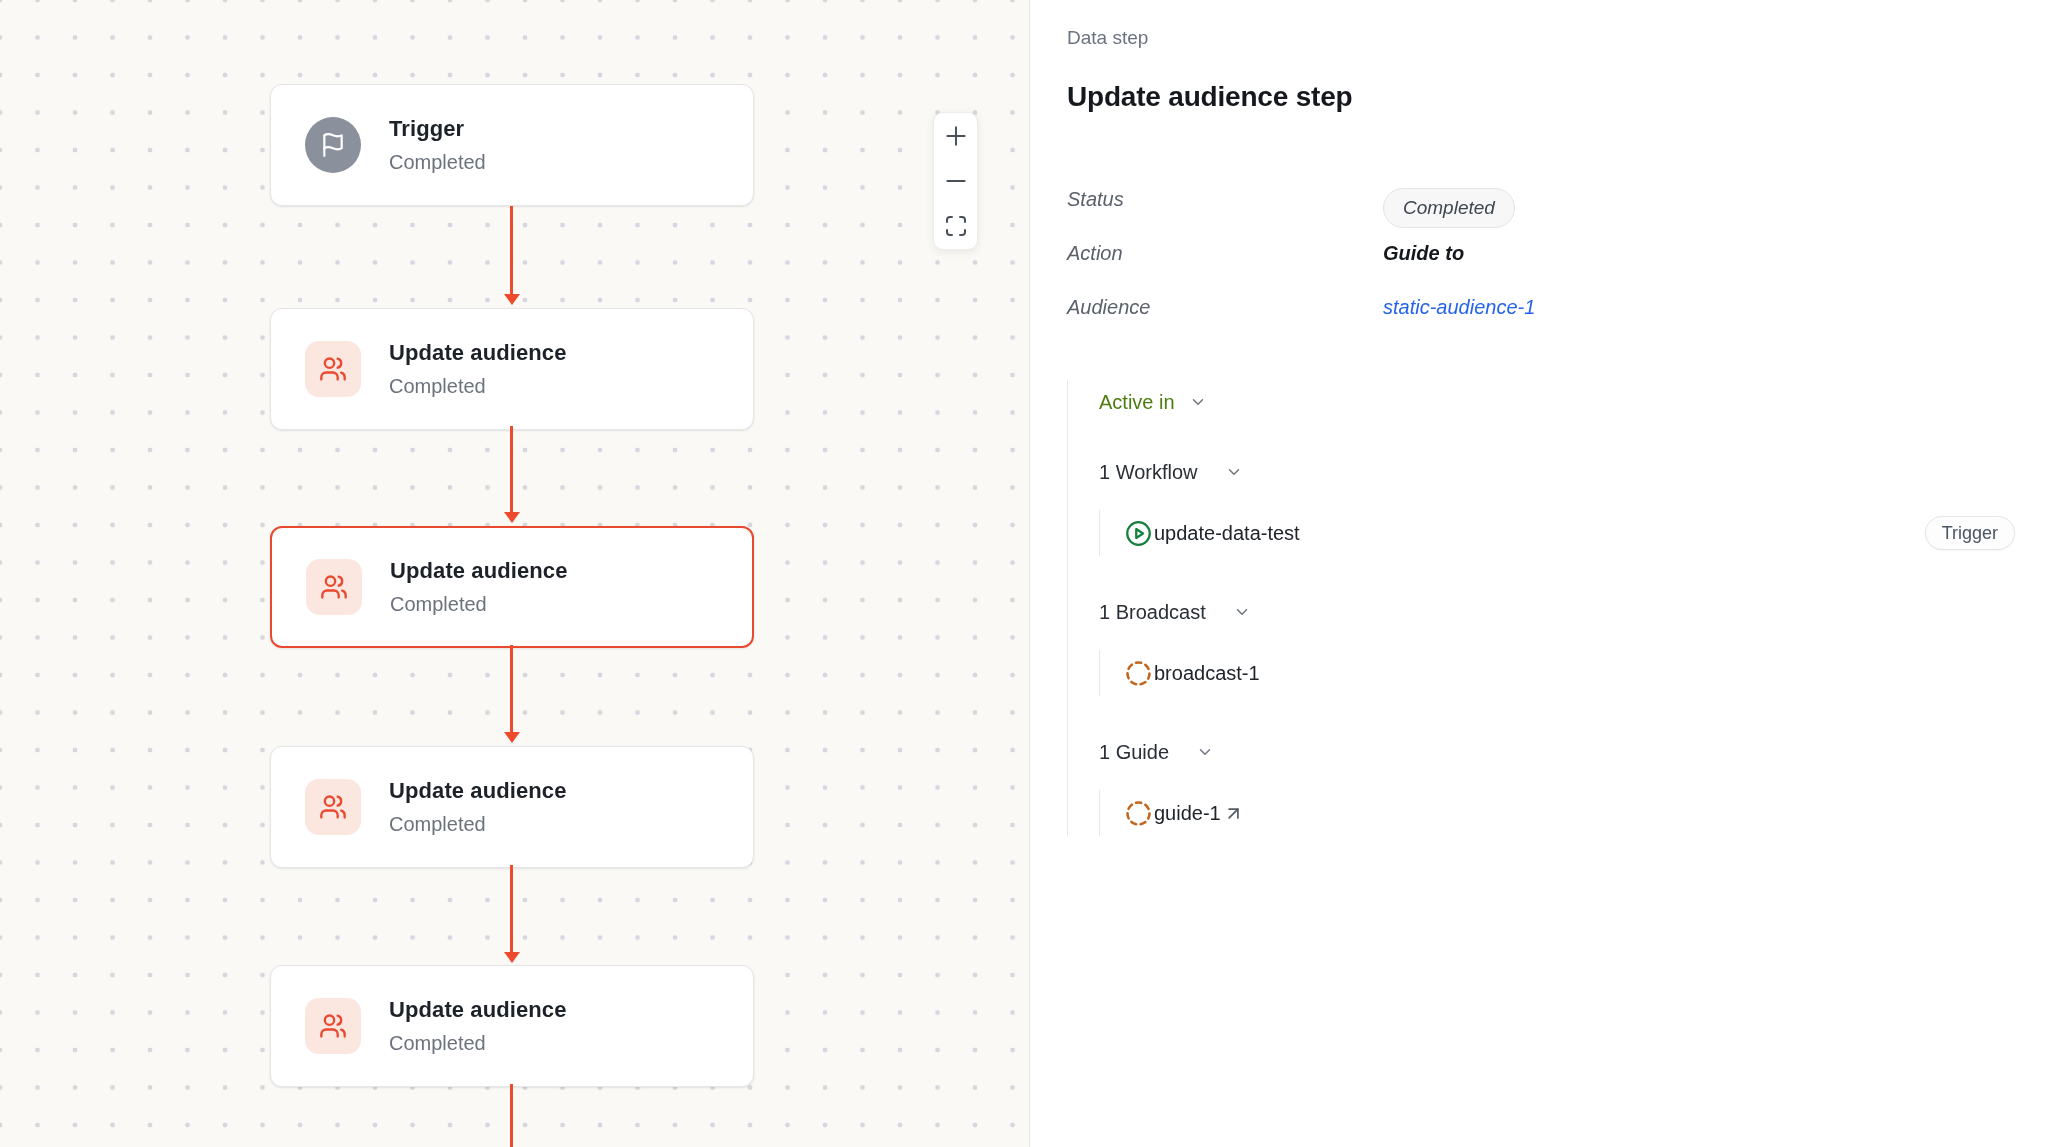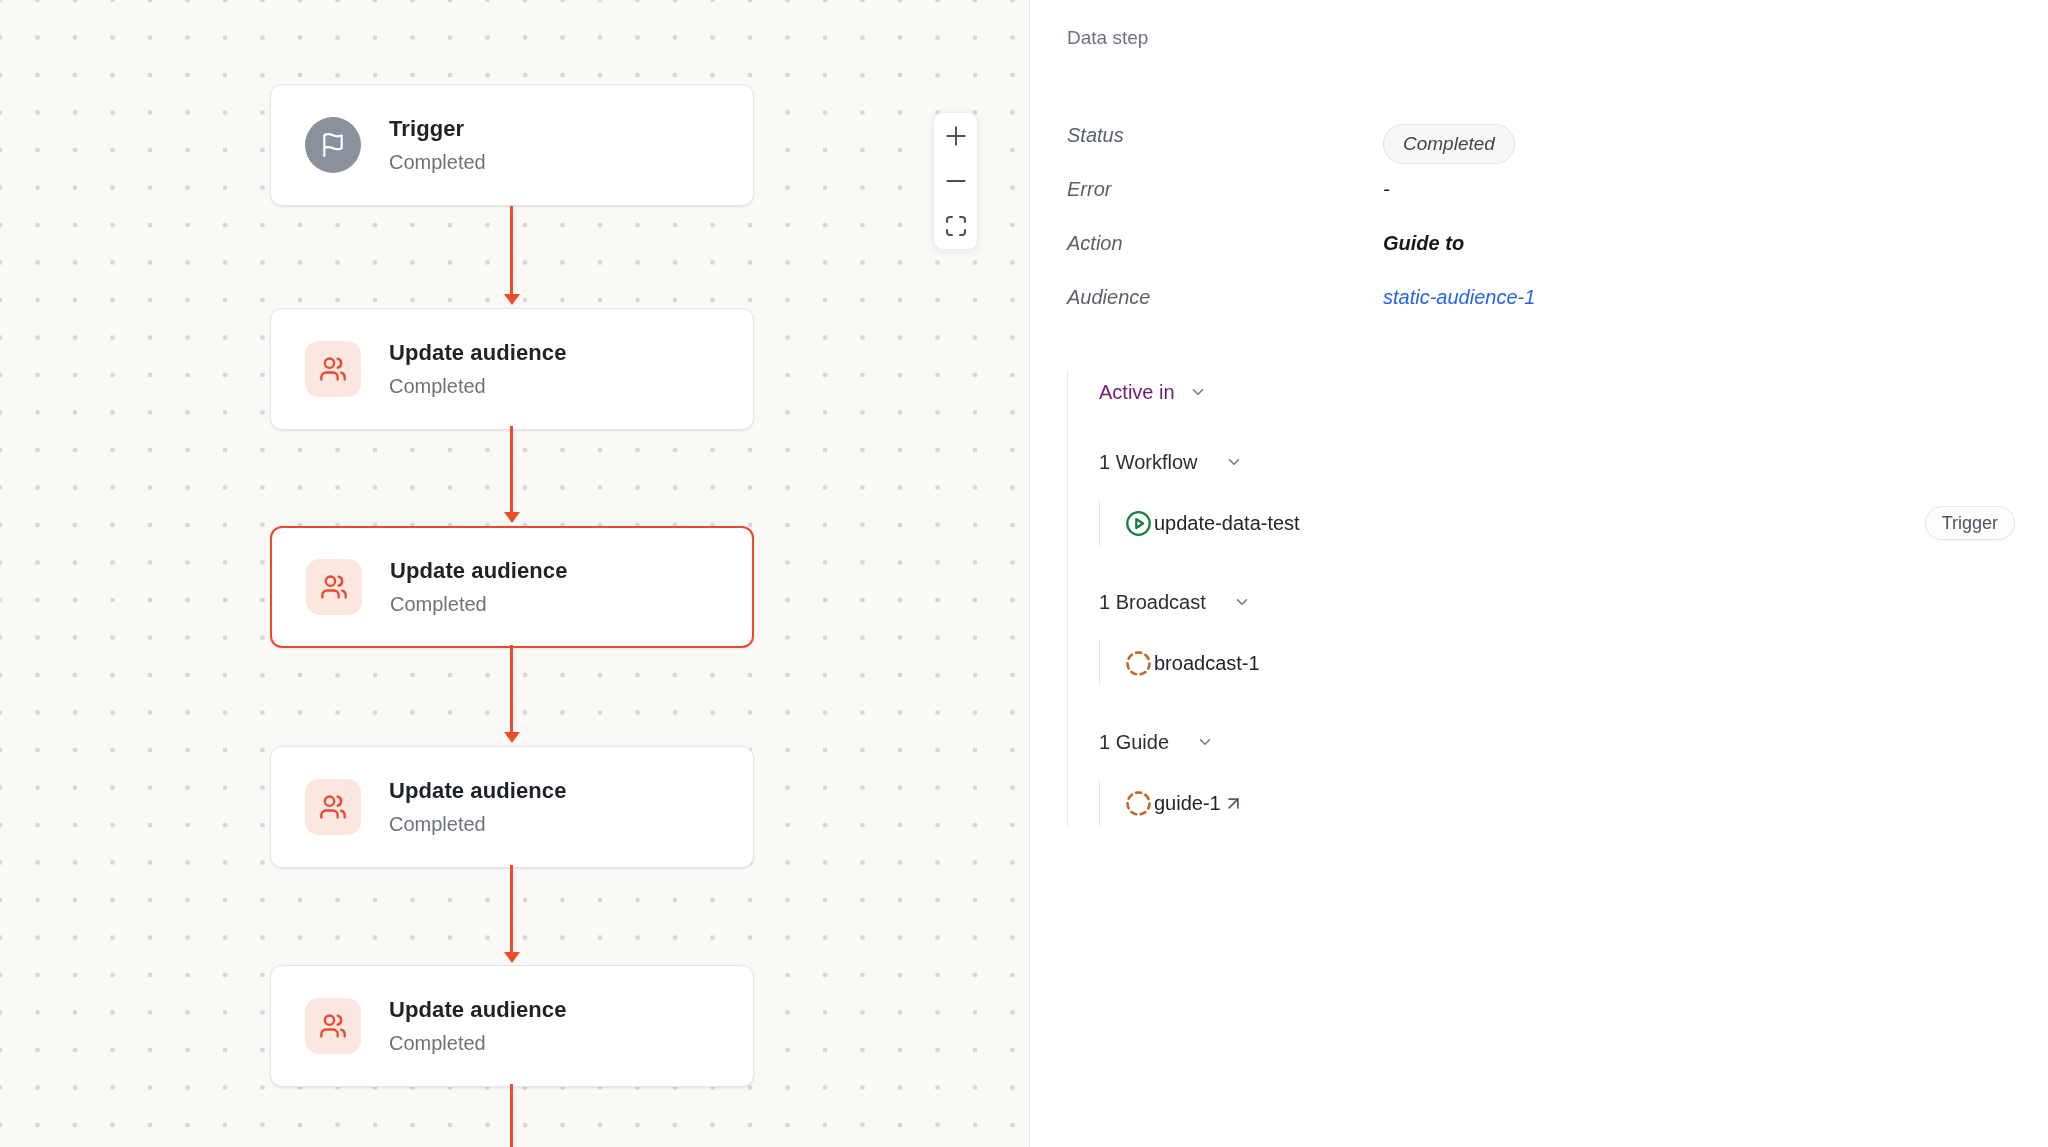--- a/index.html
+++ b/index.html
@@ -50,21 +50,21 @@
   .field-label { width:316px; flex:0 0 316px; font-size:20px; color:#5a616b; }
   .field-value { font-size:20px; color:#15191e; }
   .field-value.strong { font-weight:700; }
   .field-value .link { color:#2563eb; cursor:pointer; text-decoration:none; }
   .badge { display:inline-flex; align-items:center; height:40px; padding:0 19px;
     border-radius:999px; background:#f7f7f8; border:1px solid #e3e4e7;
     font-size:19px; color:#3f4752; }
 
   .active-in { margin-top:44px; border-left:1px solid #e9eaec; padding:8px 0 0 31px; }
   .section-head { display:inline-flex; align-items:center; gap:14px; height:28px;
-    font-size:20px; color:#701a75; cursor:pointer; }
+    font-size:20px; color:#4d7c0f; cursor:pointer; }
   .group { margin-top:42px; }
   .group-head { display:inline-flex; align-items:center; gap:27px; height:28px;
     font-size:20px; font-weight:500; color:#2a2f36; cursor:pointer; }
   .item-row { position:relative; margin-top:24px; height:46px;
     border-left:1px solid #e6e7ea; padding-left:25px;
     display:flex; align-items:center; gap:2px; cursor:pointer; }
   .item-name { font-size:20px; color:#20252b; }
   .pill { position:absolute; right:33px; top:50%; transform:translateY(-50%);
     display:inline-flex; align-items:center; height:34px; padding:0 16px;
     border-radius:999px; border:1px solid #e4e5e8; background:#fdfdfd;
@@ -191,29 +191,26 @@
               <path d="M16 21h2a3 3 0 0 0 3-3v-2"></path>
             </svg>
         </span>
       </button>
     </div>
   </div>
 
   <div class="panel">
 
     <div class="kicker">Data step</div>
+    <div class="panel-title">Update audience step</div>
 
     <div class="fields">
       <div class="field-row">
         <div class="field-label">Status</div>
         <div class="field-value"><span class="badge">Completed</span></div>
-      </div>
-      <div class="field-row">
-        <div class="field-label">Error</div>
-        <div class="field-value">-</div>
       </div>
       <div class="field-row">
         <div class="field-label">Action</div>
         <div class="field-value strong">Guide to</div>
       </div>
       <div class="field-row">
         <div class="field-label">Audience</div>
         <div class="field-value"><span class="link">static-audience-1</span></div>
       </div>
     </div>

